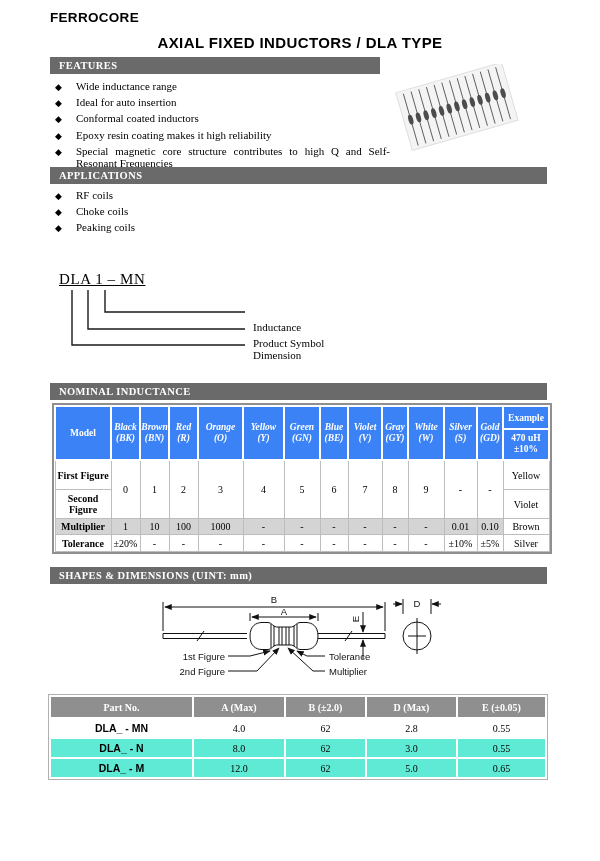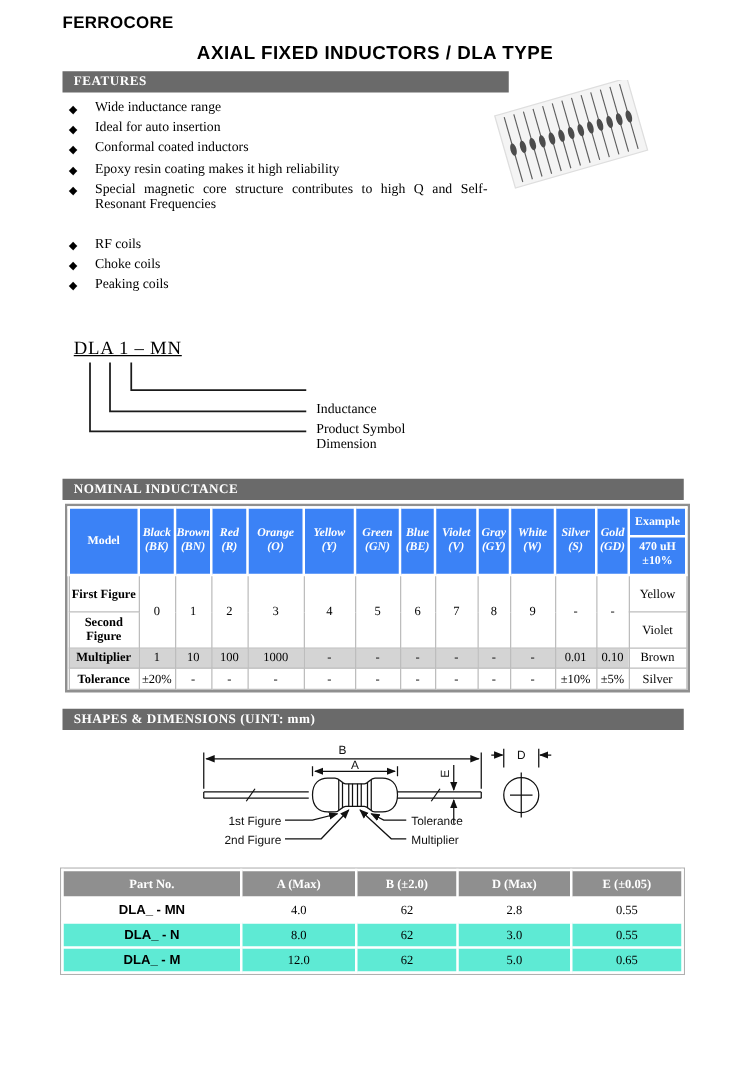--- a/index.html
+++ b/index.html
@@ -3,21 +3,21 @@
 <meta charset="utf-8">
 <style>
   html,body{margin:0;padding:0;background:#fff;}
   .page{position:relative;width:600px;height:861px;background:#ffffff;overflow:hidden;
         font-family:"Liberation Serif","DejaVu Serif",serif;color:#000;}
   .brand{position:absolute;left:50px;top:10px;font:bold 13.5px "Liberation Sans","DejaVu Sans",sans-serif;letter-spacing:.3px;}
   .doc-title{position:absolute;left:0;top:34px;width:600px;text-align:center;
              font:bold 15px "Liberation Sans","DejaVu Sans",sans-serif;letter-spacing:.4px;}
   .bar{position:absolute;height:17px;background:#6a6a6a;color:#fff;display:flex;align-items:center;
        padding-left:9px;box-sizing:border-box;font:bold 10.5px "Liberation Serif","DejaVu Serif",serif;letter-spacing:.4px;}
-  .bar-features{left:50px;top:57px;width:357px;}
+  .bar-features{left:50px;top:57px;width:330px;}
   .bar-apps{left:50px;top:167px;width:497px;}
   .bar-ordering{left:50px;top:246px;width:497px;}
   .bar-nominal{left:50px;top:383px;width:497px;}
   .bar-shapes{left:50px;top:567px;width:497px;}
   .blist{position:absolute;left:55px;}
   .features-list{top:80px;width:335px;}
   .apps-list{top:189px;width:300px;}
   .li{display:flex;align-items:flex-start;margin-bottom:3.2px;}
   .bullet{flex:0 0 21px;font-size:9px;line-height:12px;padding-top:1px;}
   .li-text{font-size:11px;line-height:12.5px;text-align:justify;}
@@ -120,20 +120,23 @@
           <ellipse cx="73" cy="42" rx="2.4" ry="5"></ellipse>
         <ellipse cx="81" cy="42" rx="2.4" ry="5"></ellipse>
           <ellipse cx="89" cy="42" rx="2.4" ry="5"></ellipse>
         <ellipse cx="97" cy="42" rx="2.4" ry="5"></ellipse>
           <ellipse cx="105" cy="42" rx="2.4" ry="5"></ellipse>
         <ellipse cx="113" cy="42" rx="2.4" ry="5"></ellipse>
       </g>
     </g>
   </svg>
 
+  <div class="bar bar-apps">
+    <span>APPLICATIONS</span>
+  </div>
   <div class="blist apps-list">
     <div class="li">
       <span class="bullet">◆</span>
       <span class="li-text">RF coils</span>
       </div>
     <div class="li">
       <span class="bullet">◆</span>
       <span class="li-text">Choke coils</span>
       </div>
     <div class="li">

